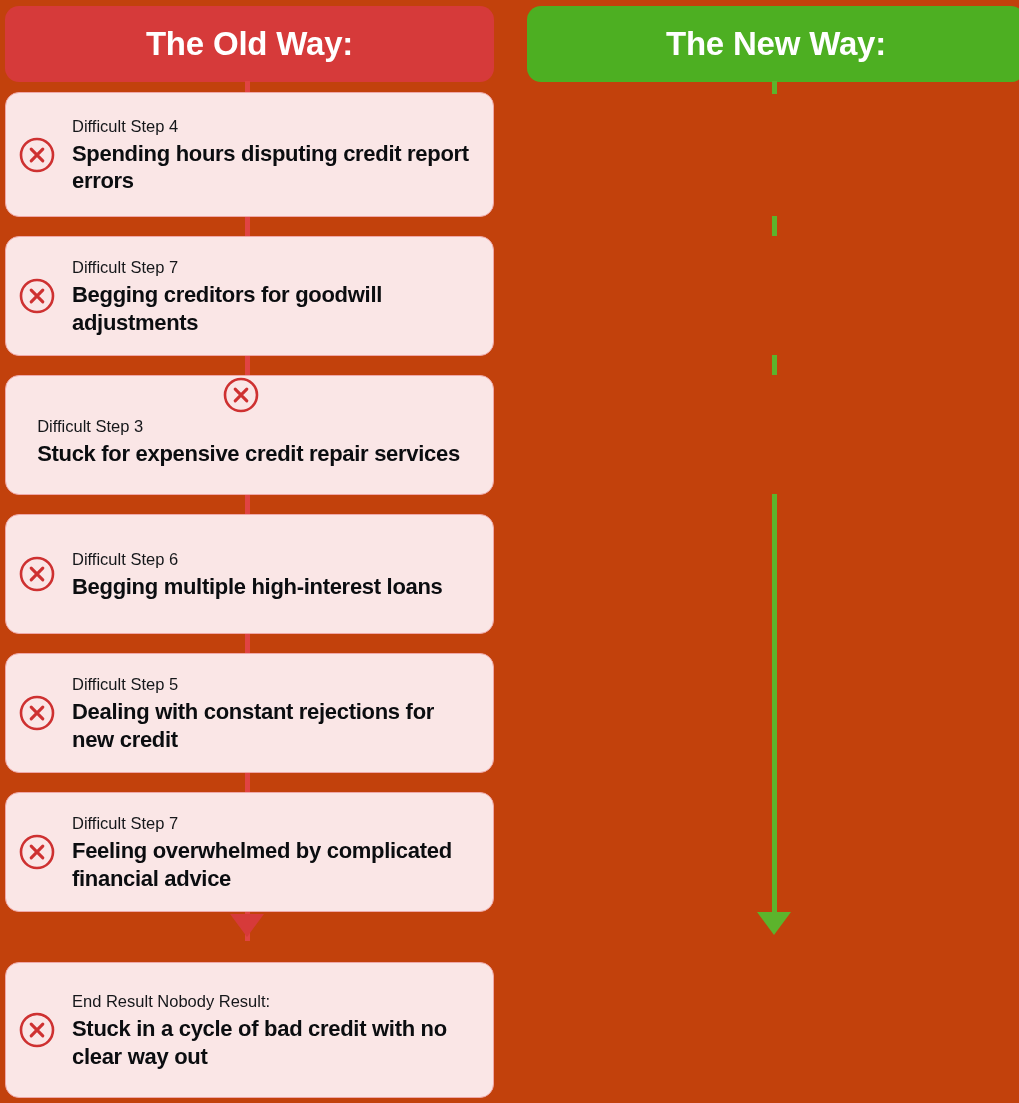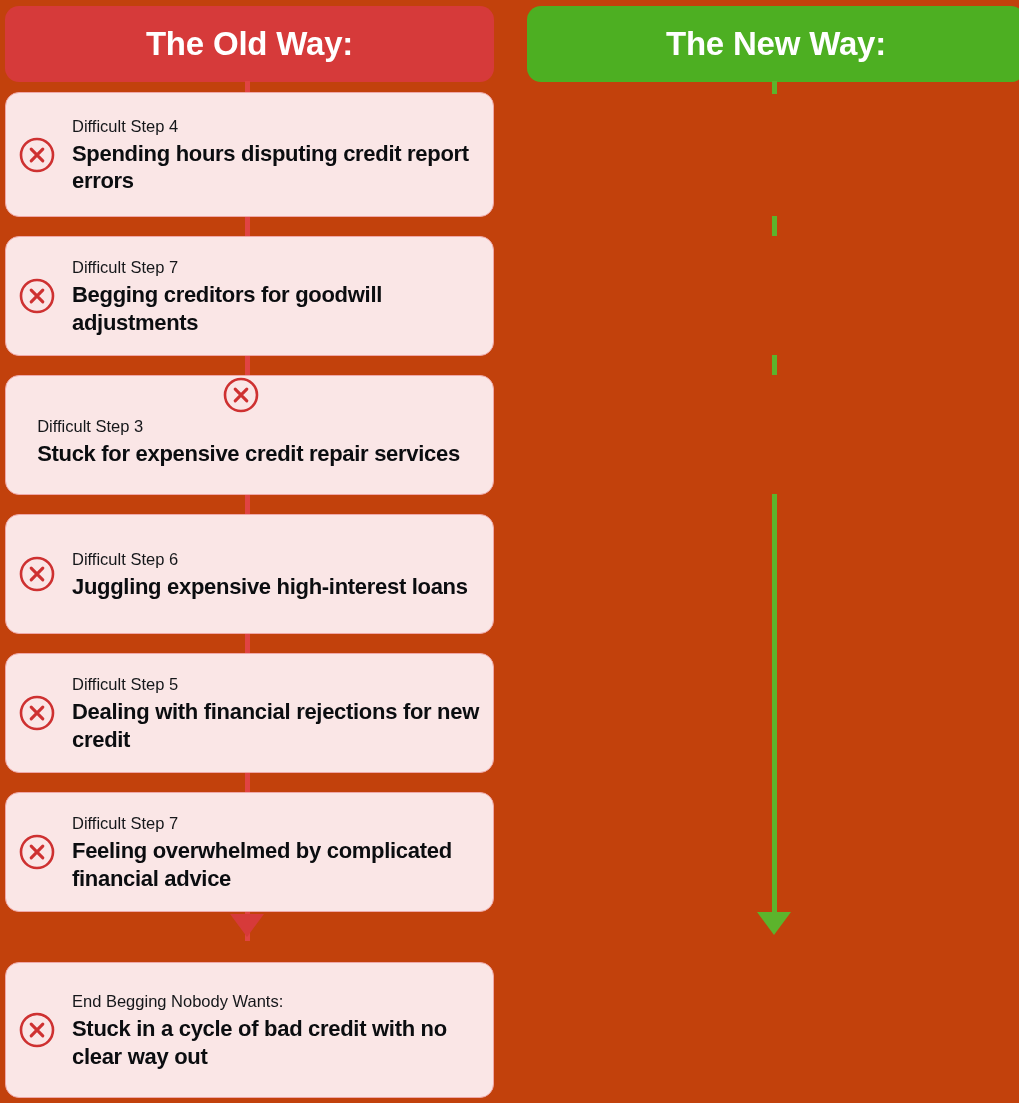--- a/index.html
+++ b/index.html
@@ -167,34 +167,34 @@
 
     <div class="card" style="top:514px;height:120px;">
       <span class="card-icon">
         <svg width="38" height="38" viewBox="0 0 38 38" aria-hidden="true">
           <circle cx="19" cy="19" r="16" fill="none" stroke="#CE3131" stroke-width="2.6"></circle>
           <path d="M13.2 13.2 L24.8 24.8 M24.8 13.2 L13.2 24.8" stroke="#CE3131" stroke-width="3.1" stroke-linecap="round"></path>
         </svg>
       </span>
       <span class="card-body">
         <span class="card-eyebrow" style="display:block">Difficult Step 6</span>
-        <span class="card-title" style="display:block">Juggling expensive high-interest loans</span>
+        <span class="card-title" style="display:block">Begging multiple high-interest loans</span>
       </span>
     </div>
 
     <div class="card" style="top:653px;height:120px;">
       <span class="card-icon">
         <svg width="38" height="38" viewBox="0 0 38 38" aria-hidden="true">
           <circle cx="19" cy="19" r="16" fill="none" stroke="#CE3131" stroke-width="2.6"></circle>
           <path d="M13.2 13.2 L24.8 24.8 M24.8 13.2 L13.2 24.8" stroke="#CE3131" stroke-width="3.1" stroke-linecap="round"></path>
         </svg>
       </span>
       <span class="card-body">
         <span class="card-eyebrow" style="display:block">Difficult Step 5</span>
-        <span class="card-title" style="display:block">Dealing with financial rejections for new credit</span>
+        <span class="card-title" style="display:block">Dealing with constant rejections for new credit</span>
       </span>
     </div>
 
     <div class="card" style="top:792px;height:120px;">
       <span class="card-icon">
         <svg width="38" height="38" viewBox="0 0 38 38" aria-hidden="true">
           <circle cx="19" cy="19" r="16" fill="none" stroke="#CE3131" stroke-width="2.6"></circle>
           <path d="M13.2 13.2 L24.8 24.8 M24.8 13.2 L13.2 24.8" stroke="#CE3131" stroke-width="3.1" stroke-linecap="round"></path>
         </svg>
       </span>
@@ -205,21 +205,21 @@
     </div>
 
     <div class="card" style="top:962px;height:136px;">
       <span class="card-icon">
         <svg width="38" height="38" viewBox="0 0 38 38" aria-hidden="true">
           <circle cx="19" cy="19" r="16" fill="none" stroke="#CE3131" stroke-width="2.6"></circle>
           <path d="M13.2 13.2 L24.8 24.8 M24.8 13.2 L13.2 24.8" stroke="#CE3131" stroke-width="3.1" stroke-linecap="round"></path>
         </svg>
       </span>
       <span class="card-body">
-        <span class="card-eyebrow" style="display:block">End Begging Nobody Wants:</span>
+        <span class="card-eyebrow" style="display:block">End Result Nobody Result:</span>
         <span class="card-title" style="display:block">Stuck in a cycle of bad credit with no clear way out</span>
       </span>
     </div>
   </div>
 
   <div class="column right">
 
     <div class="header">
       <span>The New Way:</span>
     </div>

